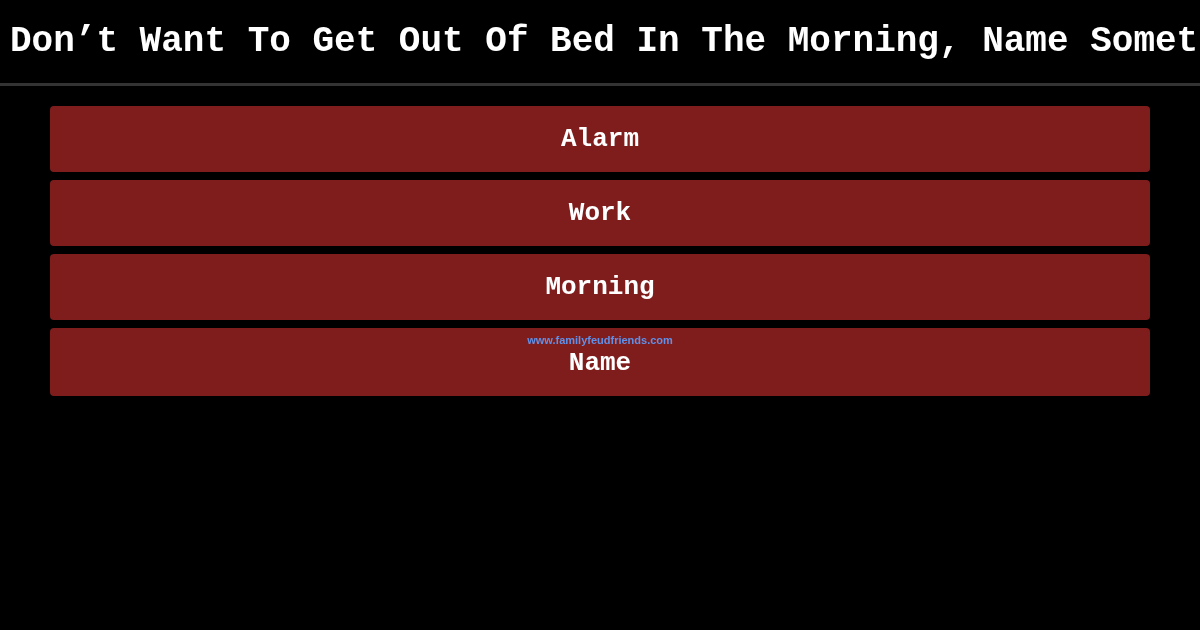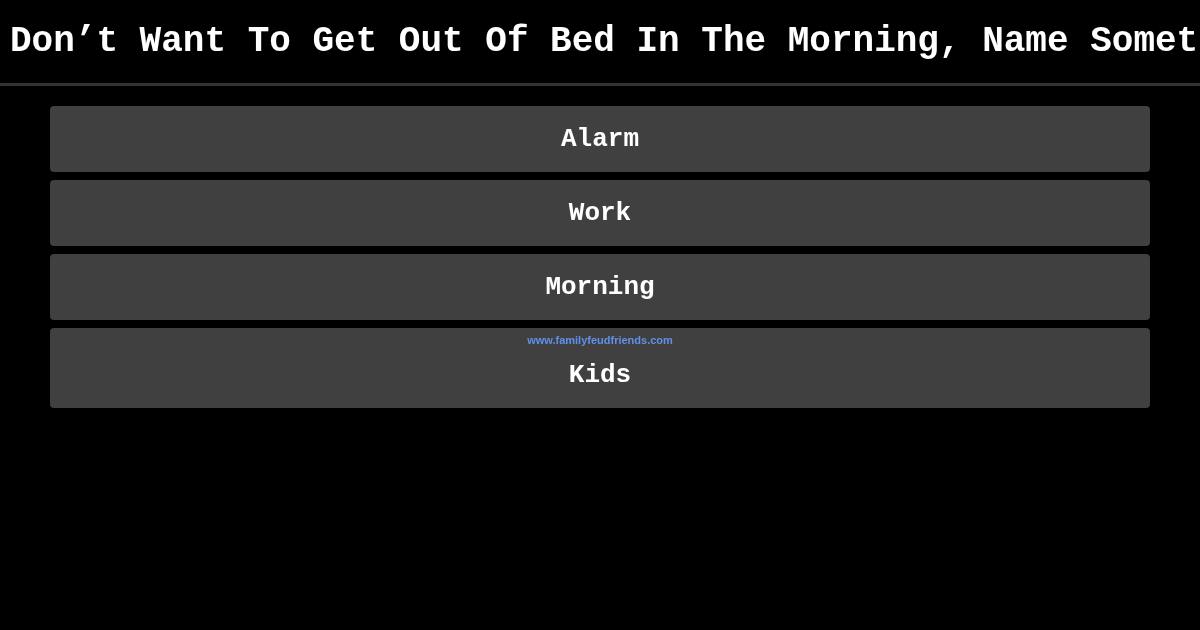--- a/index.html
+++ b/index.html
@@ -30,21 +30,21 @@
 
     #answers-container {
       padding: 10px 50px;
       display: flex;
       flex-direction: column;
       gap: 8px;
       margin-top: 10px;
     }
 
     .answer-row {
-      background-color: #404040;
+      background-color: #7f1d1d;
       color: #ffffff;
       font-size: 26px;
       font-weight: bold;
       text-align: center;
       padding: 18px 20px;
       border-radius: 4px;
       cursor: pointer;
       font-family: 'Courier New', Courier, monospace;
     }
 
@@ -73,17 +73,17 @@
 <div id="answers-container">
   <div class="answer-row">
     <span>Alarm</span>
   </div>
   <div class="answer-row">
     <span>Work</span>
   </div>
   <div class="answer-row">
     <span>Morning</span>
   </div>
-  <div class="answer-row last-answer" style="padding-top:32px; position:relative;">
+  <div class="answer-row last-answer" style="padding-top:20px; position:relative;">
     <span class="watermark-inline">www.familyfeudfriends.com</span>
-    <span>Kids</span>
+    <span>Name</span>
   </div>
 </div>
 
 </body></html>

